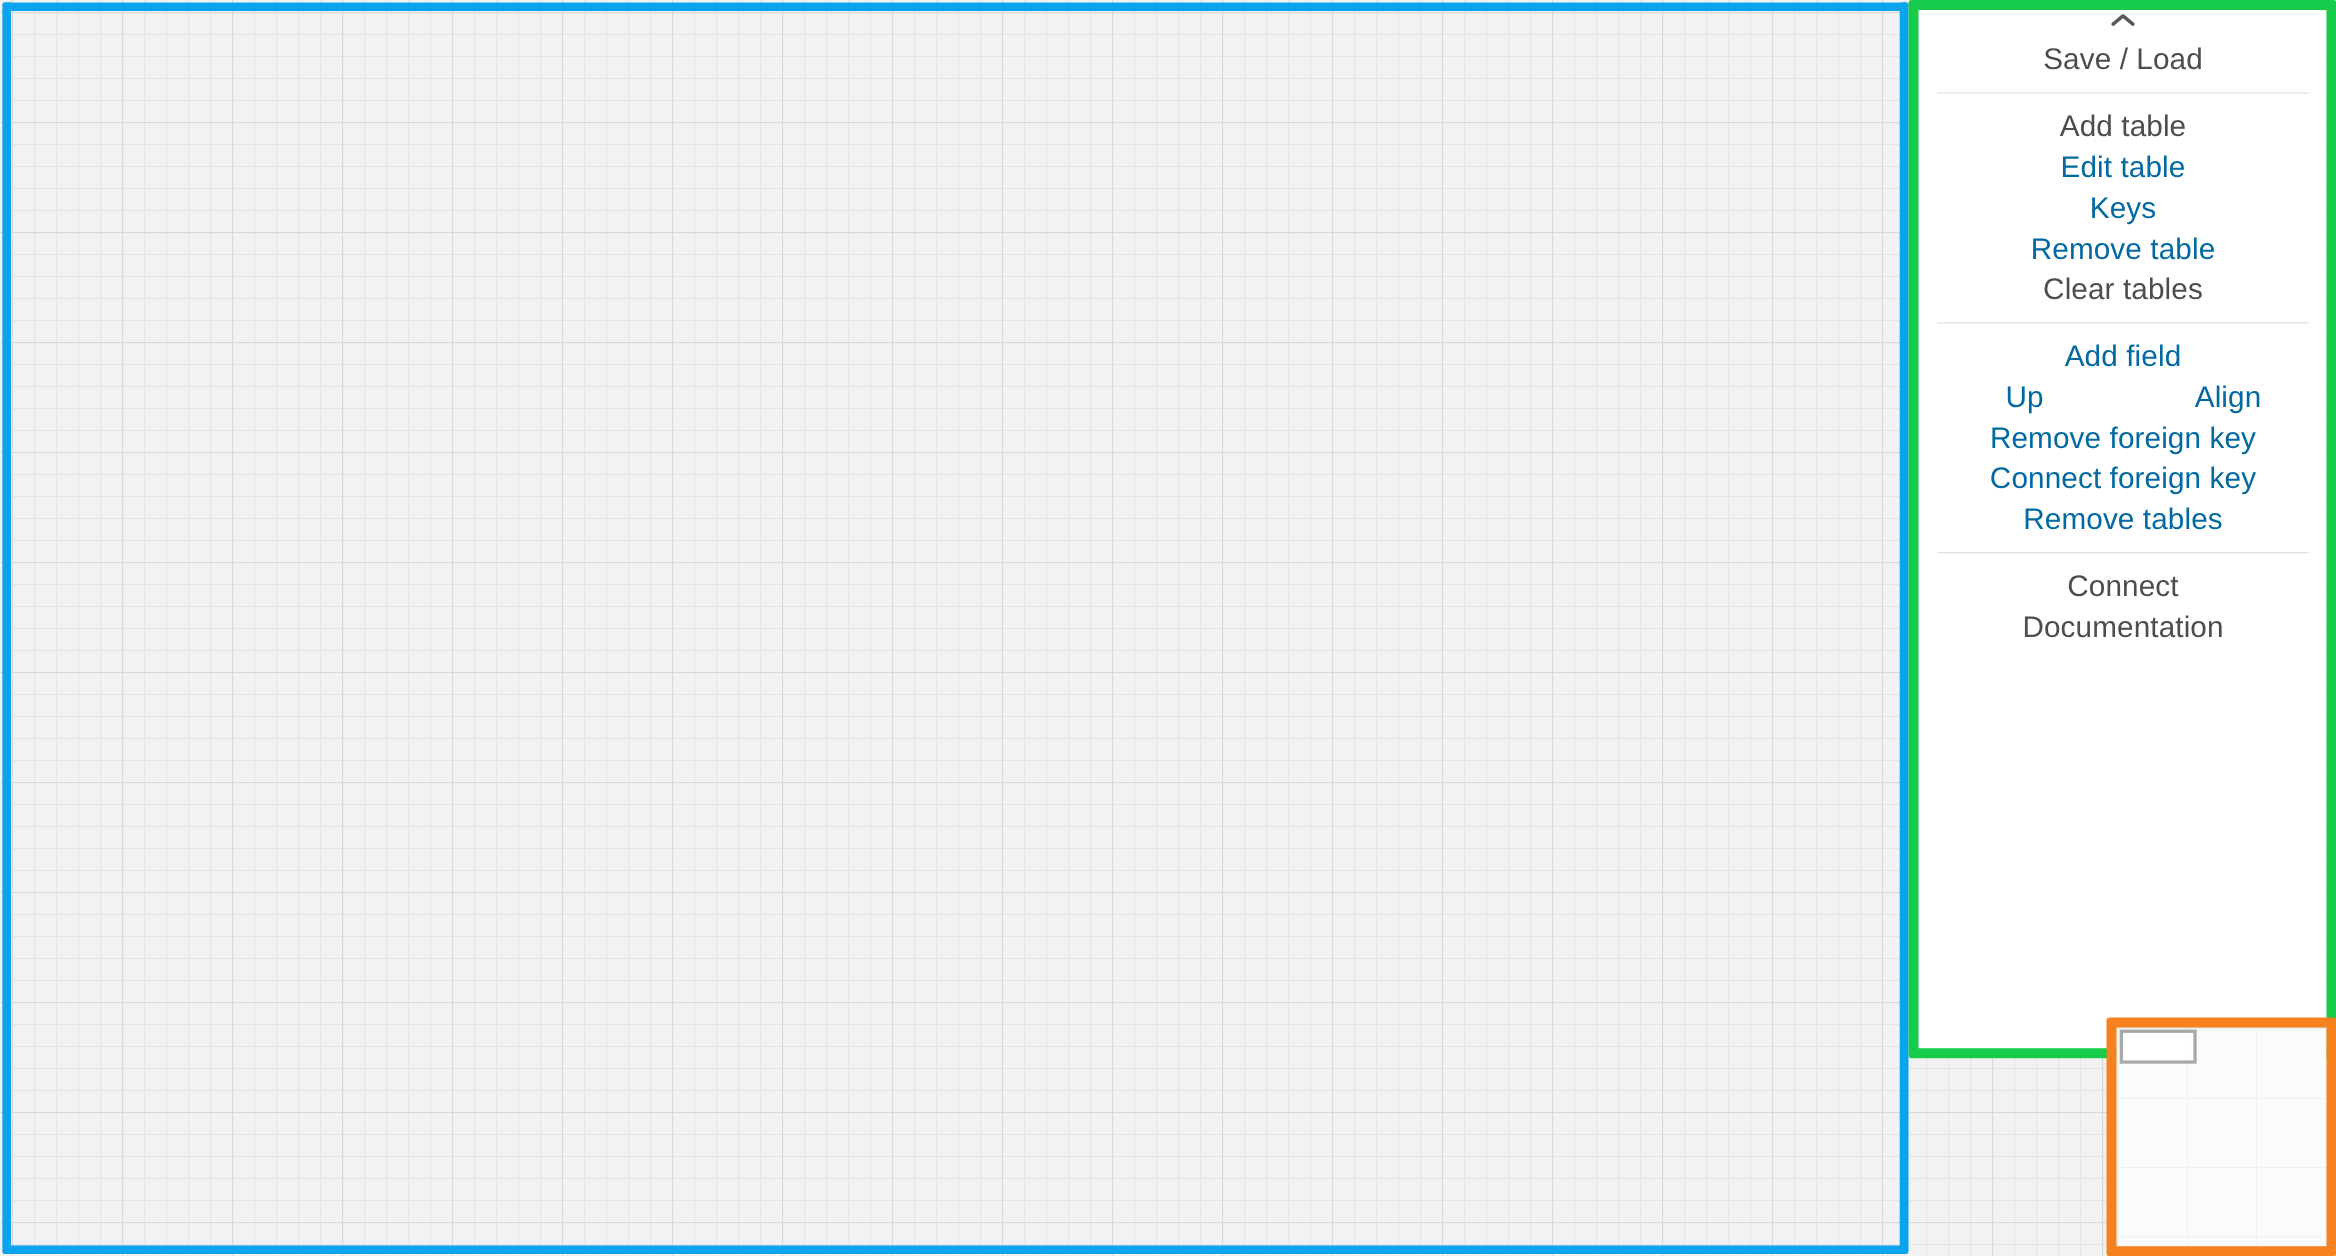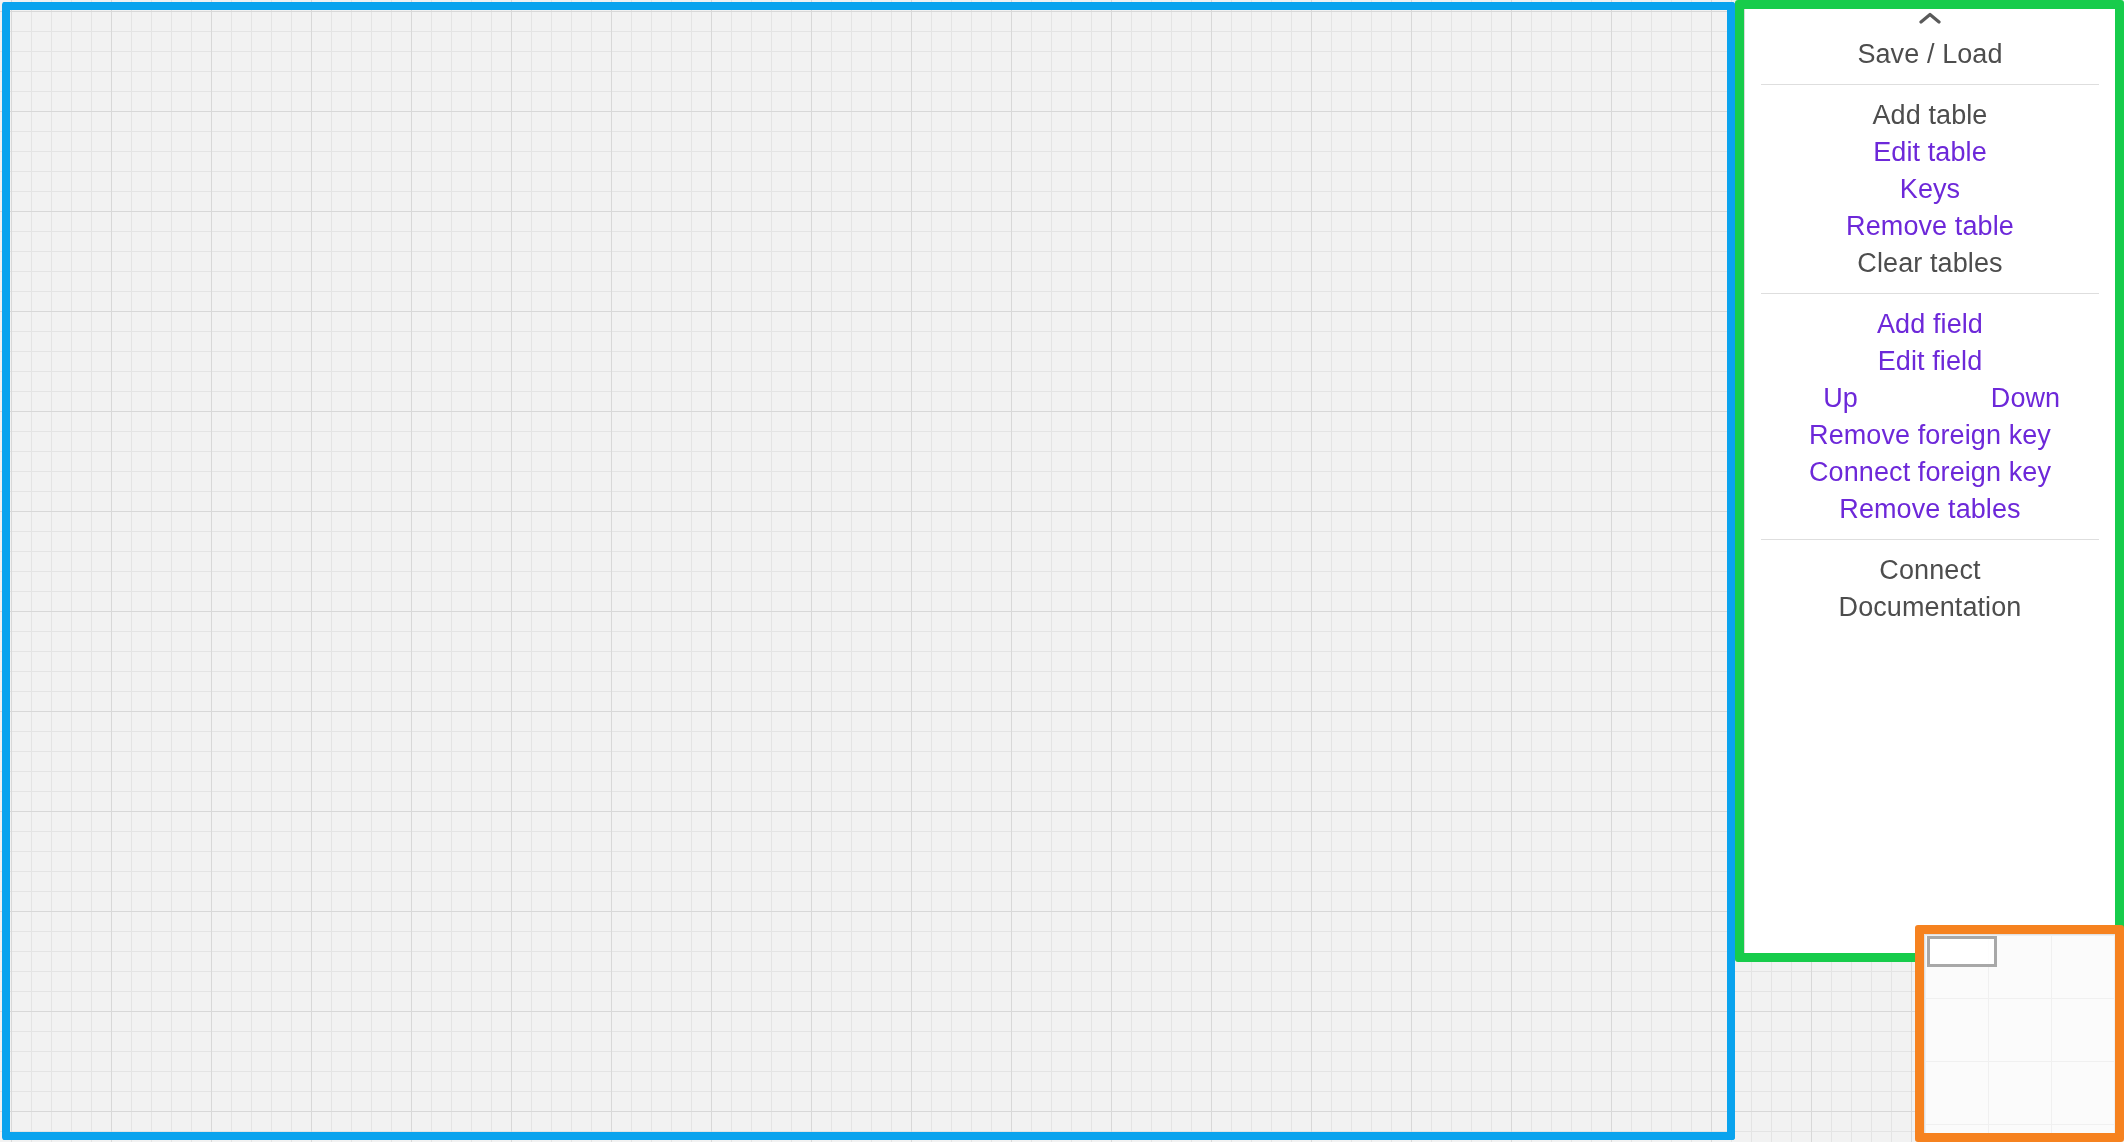--- a/index.html
+++ b/index.html
@@ -78,21 +78,21 @@
     display:block;
     width:100%;
     text-align:center;
     font-size:27px;
     line-height:37px;
     padding:0 6px;
     white-space:nowrap;
     letter-spacing:0.1px;
   }
   .menu-item.enabled  { color:#4d4d4d; }
-  .menu-item.disabled { color:#6d28d9; }
+  .menu-item.disabled { color:#0369a1; }
 
   .menu-pair {
     display:flex;
     width:100%;
   }
   .menu-pair > .menu-item { width:50%;padding-left:12px; }
 
   .menu-sep {
     height:1px;
     background:#dedede;
@@ -153,25 +153,24 @@
 
     <div class="menu-item enabled">Add table</div>
     <div class="menu-item disabled">Edit table</div>
     <div class="menu-item disabled">Keys</div>
     <div class="menu-item disabled">Remove table</div>
     <div class="menu-item enabled">Clear tables</div>
 
     <div class="menu-sep"></div>
 
     <div class="menu-item disabled">Add field</div>
-    <div class="menu-item disabled">Edit field</div>
 
     <div class="menu-pair">
       <div class="menu-item disabled">Up</div>
-      <div class="menu-item disabled">Down</div>
+      <div class="menu-item disabled">Align</div>
     </div>
 
     <div class="menu-item disabled">Remove foreign key</div>
     <div class="menu-item disabled">Connect foreign key</div>
     <div class="menu-item disabled">Remove tables</div>
 
     <div class="menu-sep"></div>
 
     <div class="menu-item enabled">Connect</div>
     <div class="menu-item enabled">Documentation</div>

